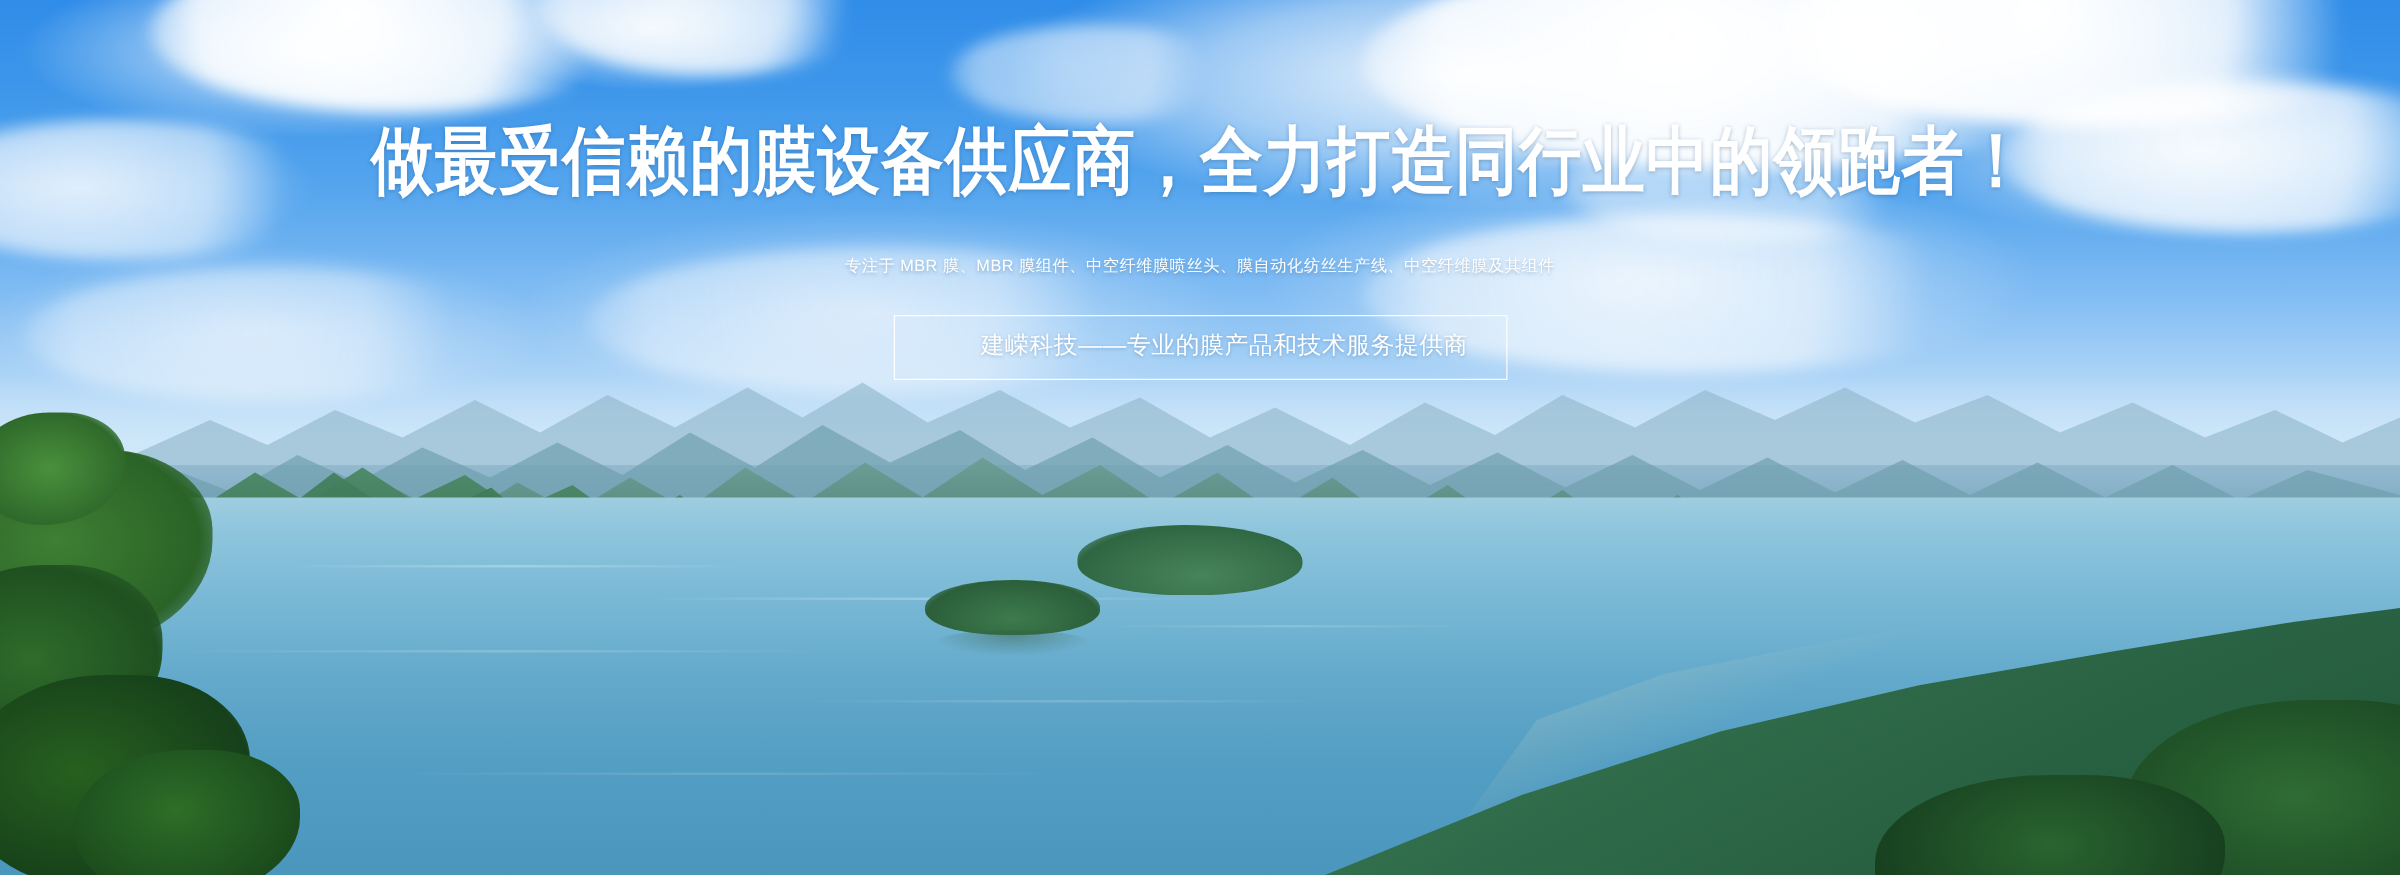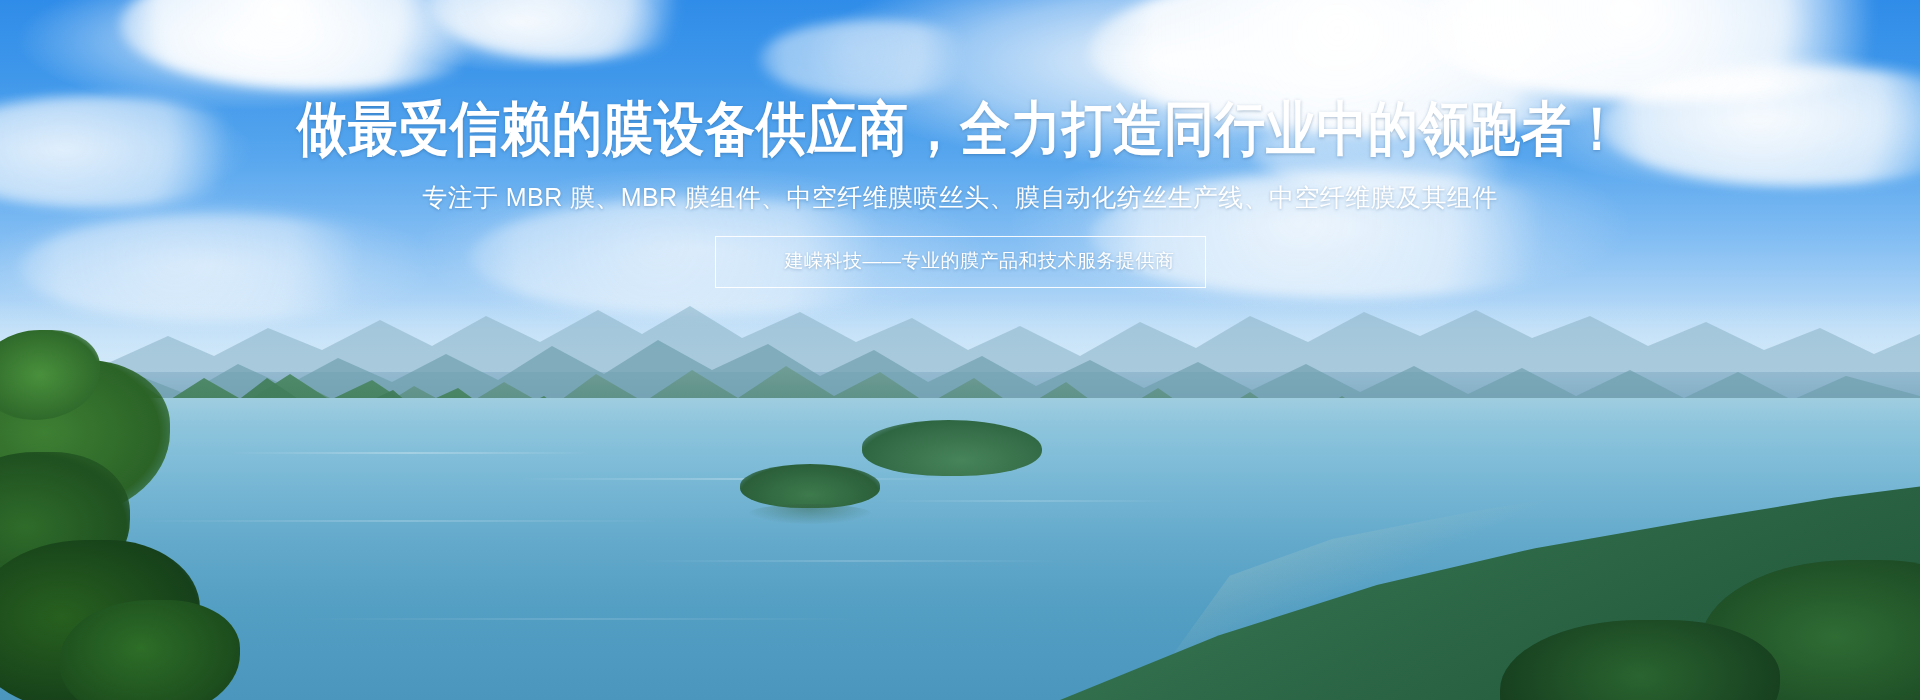--- a/index.html
+++ b/index.html
@@ -65,22 +65,22 @@
   }
   .headline {
     margin-top:92px;
     font-size:50px; line-height:62px; font-weight:bold; color:#ffffff;
     letter-spacing:1px; white-space:nowrap;
     transform:scaleY(1.18); transform-origin:center top;
     text-shadow:0 1px 3px rgba(20,70,120,.35);
     pointer-events:auto;
   }
   .subtitle {
-    margin-top:28px;
-    font-size:25px; line-height:30px; color:#ffffff; font-weight:normal;
+    margin-top:44px;
+    font-size:13px; line-height:30px; color:#ffffff; font-weight:normal;
     letter-spacing:.4px; white-space:nowrap;
     text-shadow:0 1px 3px rgba(20,70,120,.3);
     pointer-events:auto;
   }
   .tagbox {
     margin-top:24px;
     border:1px solid rgba(255,255,255,.92);
     padding:11px 30px 13px;
     pointer-events:auto;
   }

